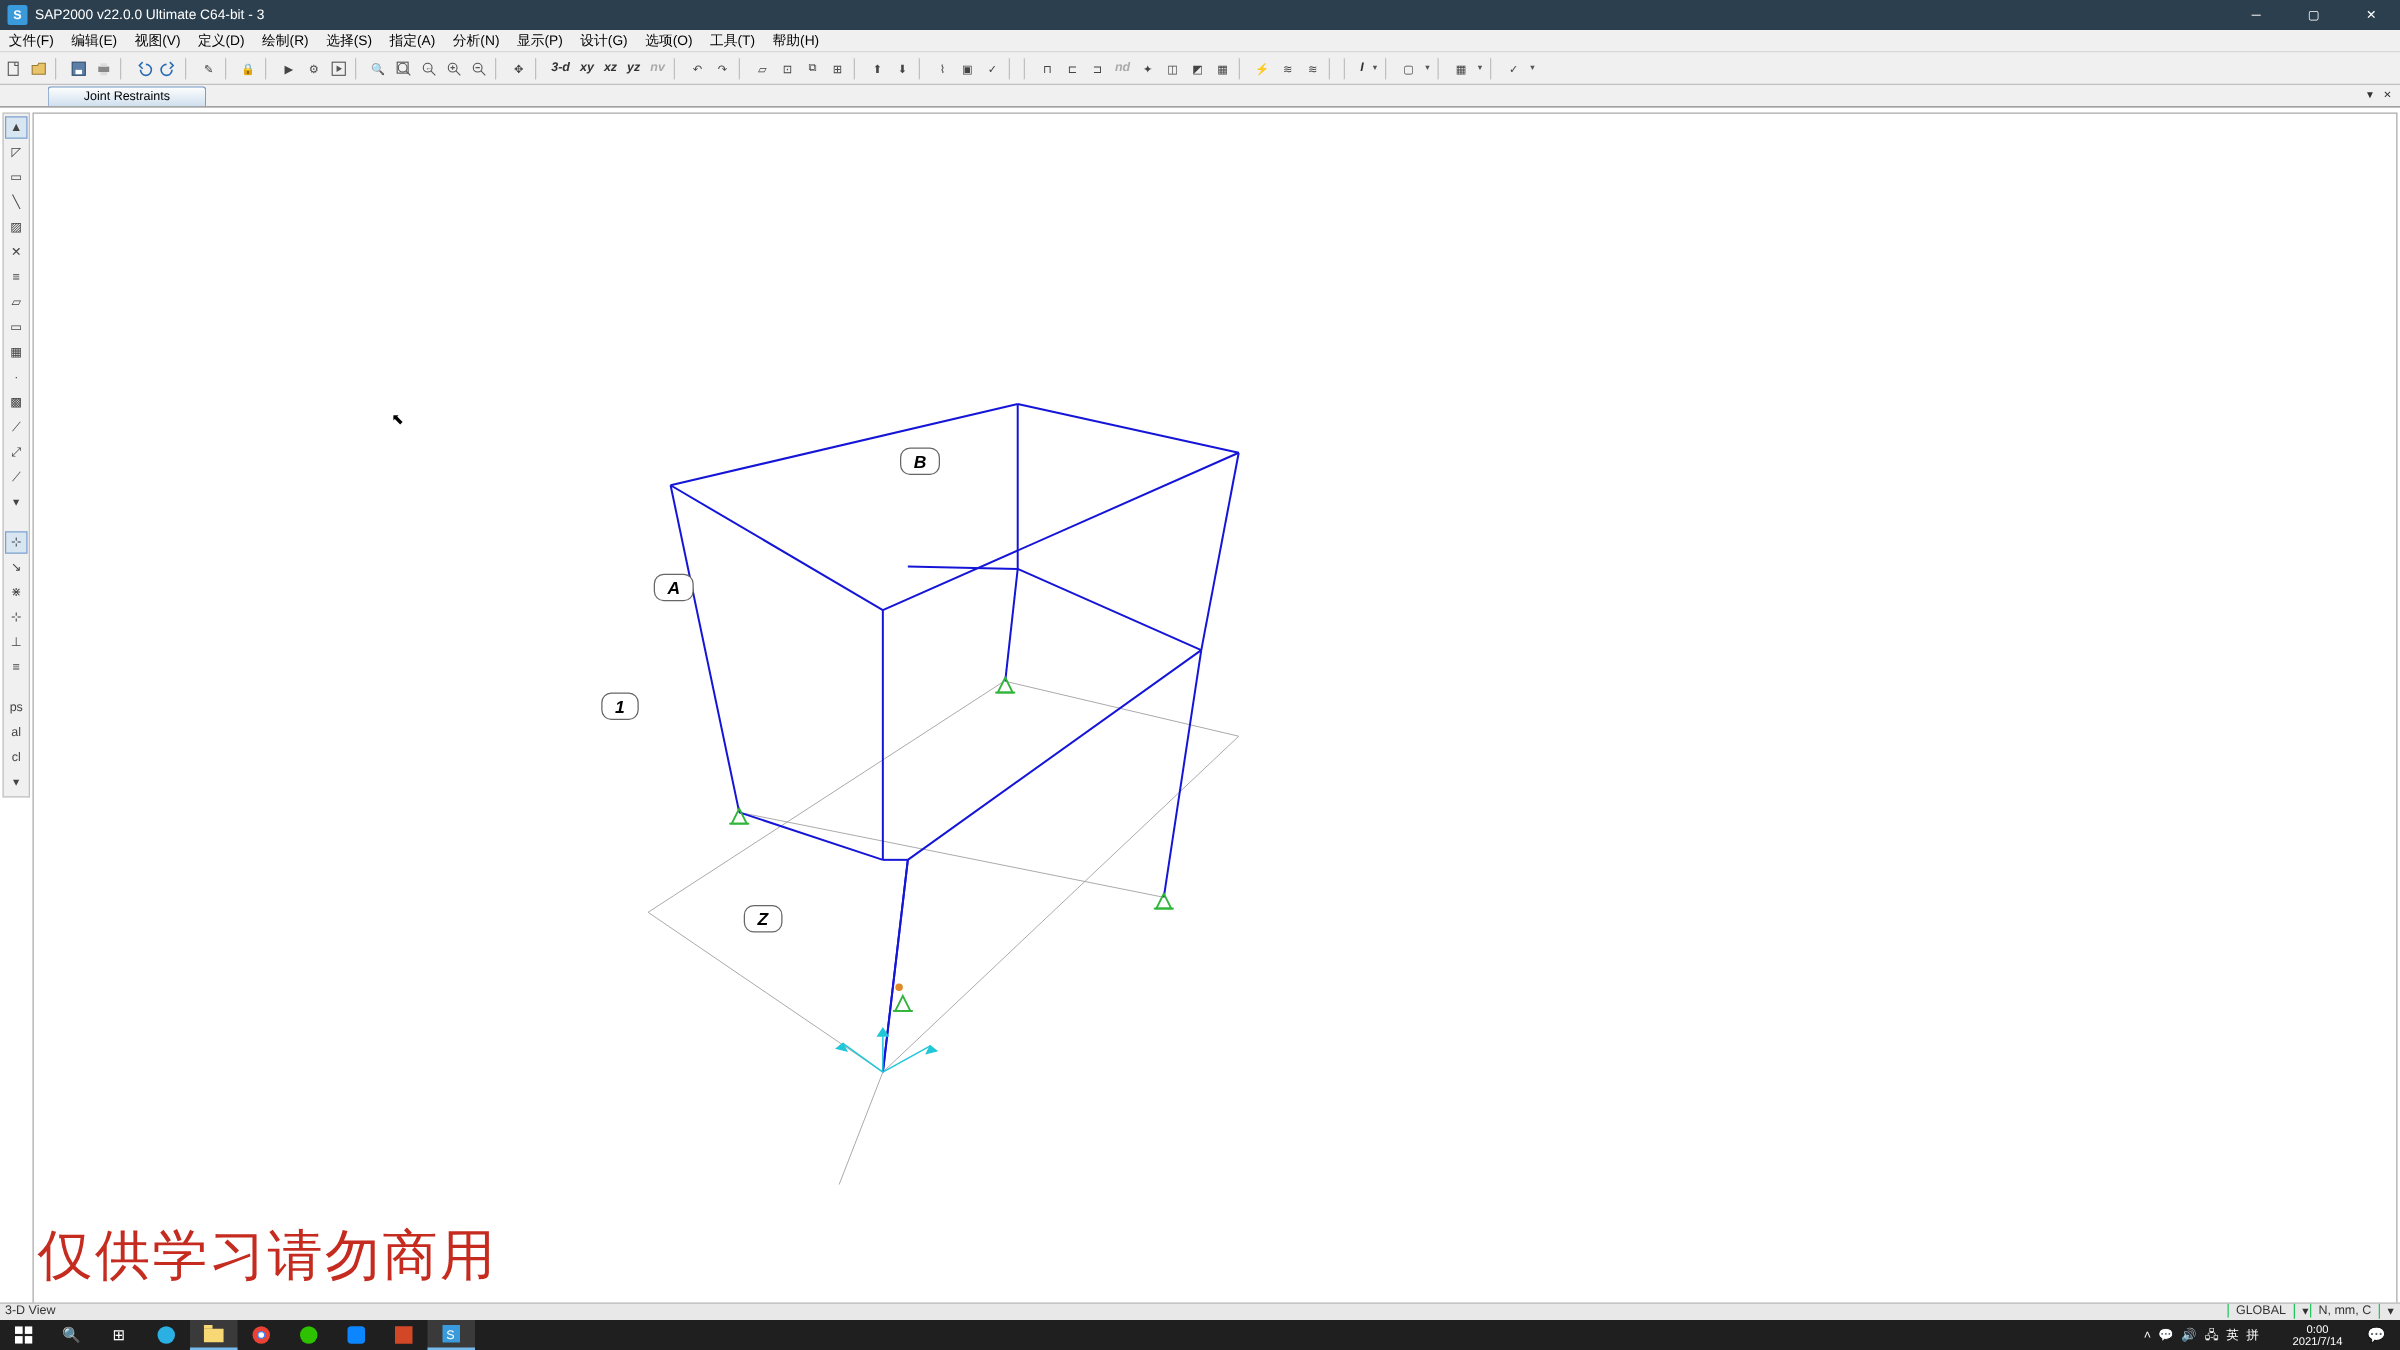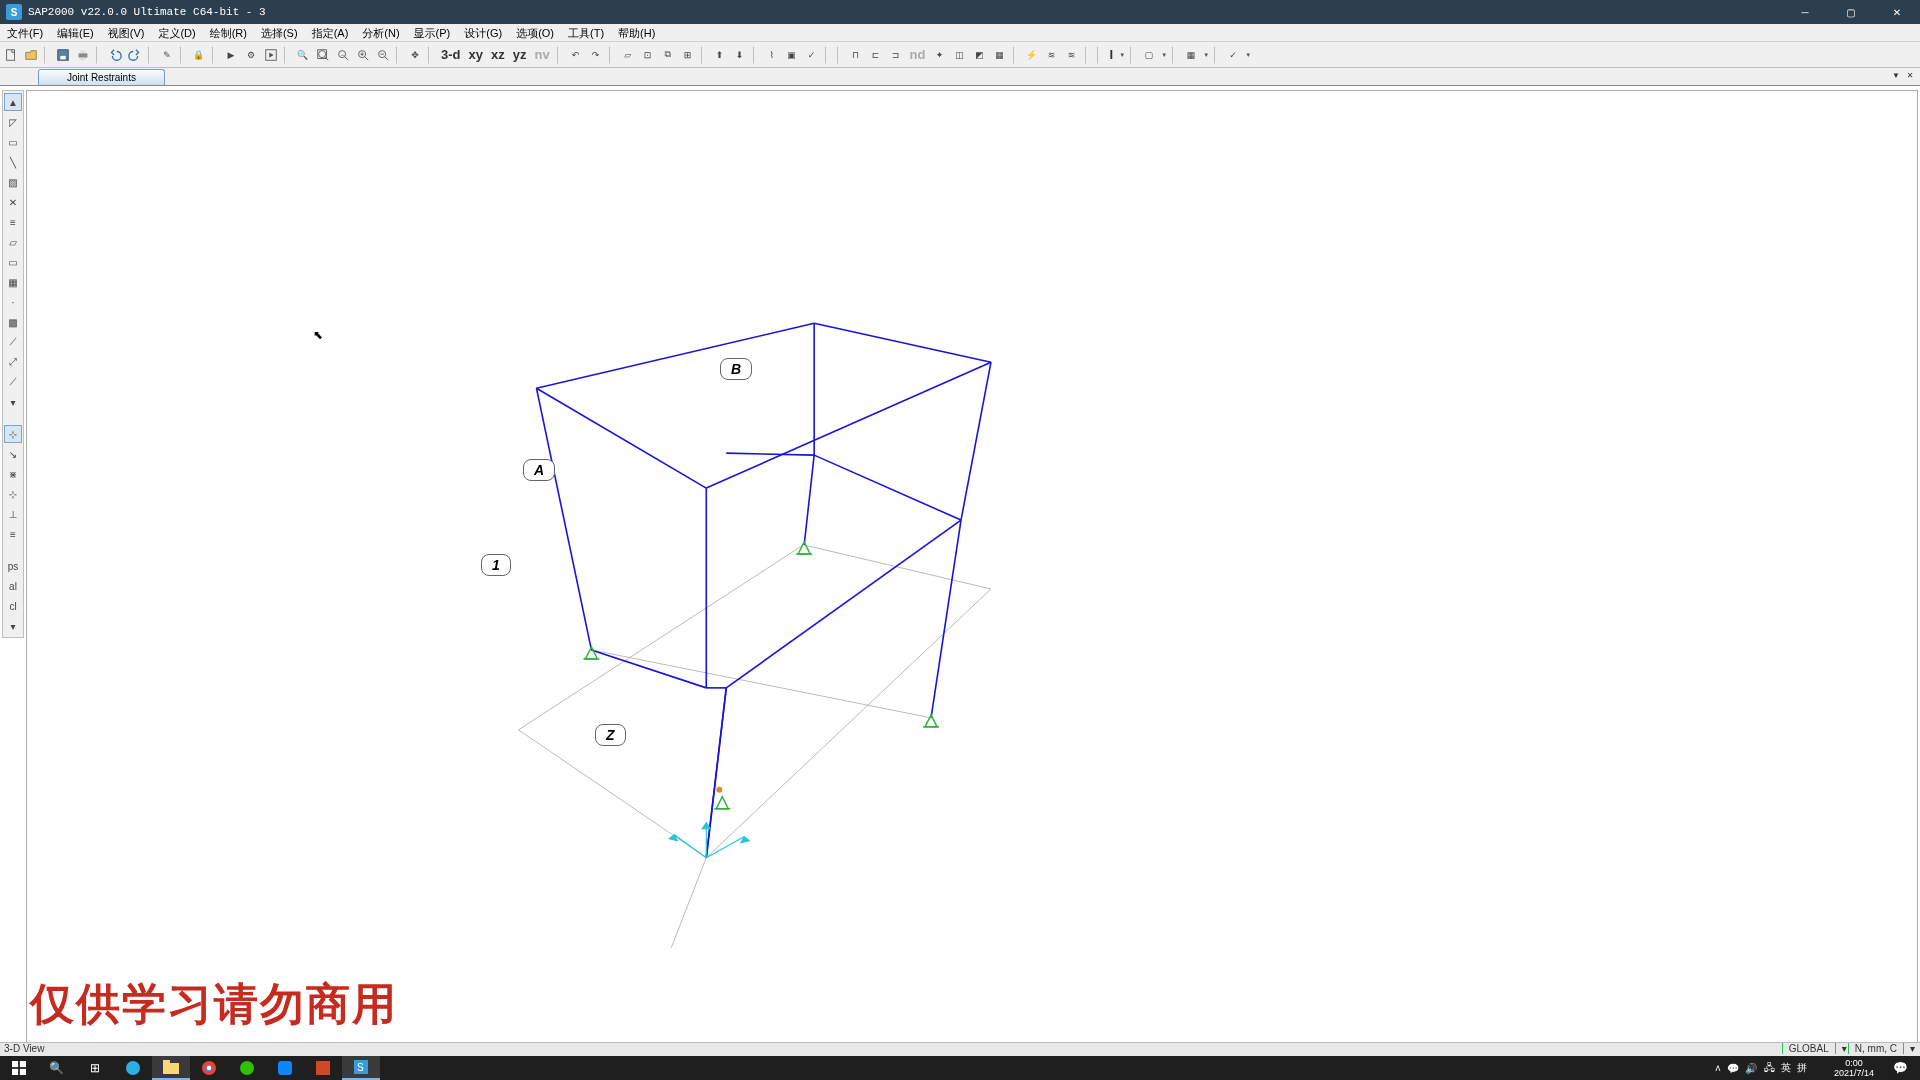--- a/index.html
+++ b/index.html
@@ -1,32 +1,32 @@
 <!DOCTYPE html>
 <html><head>
 <meta charset="utf-8">
 <style>
 * { margin:0; padding:0; box-sizing:border-box; font-family:"Microsoft YaHei","Segoe UI",sans-serif; }
 body { width:1920px; height:1080px; background:#fff; overflow:hidden; position:relative; }
 
 
 .titlebar { height:24px; background:#2b3f4f; color:#fff; display:flex; align-items:center; font-size:11px; }
 .titlebar .appicon { width:16px; height:16px; background:#3a9bdc; margin:0 6px; display:flex; align-items:center; justify-content:center; font-size:10px; font-weight:bold; border-radius:2px; }
-.titlebar .title { flex:1;font-family:Liberation Mono, monospace; }
+.titlebar .title { flex:1; }
 .titlebar .winbtns { display:flex; }
 .titlebar .winbtn { width:46px; height:24px; display:flex; align-items:center; justify-content:center; font-size:10px; color:#fff; }
 
 
 .menubar { height:18px; background:#f0f0f0; border-bottom:1px solid #d0d0d0; display:flex; align-items:center; font-size:11px; color:#000; }
 .menuitem { padding:0 7px; height:22px; line-height:22px; }
 
 
 .toolbar { height:26px; background:#f0f0f0; border-bottom:1px solid #c0c0c0; display:flex; align-items:center; padding:0 2px; gap:2px; }
 .tool { width:18px; height:20px; display:flex; align-items:center; justify-content:center; font-size:9px; color:#444; border:1px solid transparent; }
-.tool.textlabel { width:auto; padding:0 2px; font-size:13px; font-family:Arial; font-weight:bold; color:#333; }
+.tool.textlabel { width:auto; padding:0 2px; font-size:10px; font-family:Arial; font-weight:bold; color:#333;font-style:italic; }
 .tool.sep { width:6px; border-left:1px solid #c0c0c0; border-right:none; margin:0 2px; height:18px; }
 .tool.disabled { color:#aaa; }
 .drop { width:8px; font-size:6px; color:#555; display:flex; align-items:center; justify-content:center; }
 
 
 .tabrow { height:18px; background:#f0f0f0; border-bottom:1px solid #888; display:flex; align-items:center; padding-left:38px; position:relative; }
 .viewtab { height:16px; padding:0 28px; background:linear-gradient(#fdfdfd,#cfe0ef); border:1px solid #7a9ec9; border-bottom:none; border-radius:3px 3px 0 0; font-size:10px; line-height:15px; color:#000; }
 .tabextra { position:absolute; right:4px; top:1px; display:flex; gap:2px; }
 .tabextra span { width:12px; height:12px; font-size:8px; display:flex; align-items:center; justify-content:center; color:#333; }
 
@@ -39,21 +39,21 @@
 
 .canvas { position:absolute; left:26px; top:90px; right:2px; bottom:30px; background:#fff; border:1px solid #aaa; }
 .canvas svg { width:100%; height:100%; }
 
 
 .statusbar { position:absolute; left:0; right:0; bottom:24px; height:14px; background:#e8e8e8; border-top:1px solid #bbb; font-size:10px; color:#333; display:flex; align-items:flex-start; padding:0 4px; }
 .statusbar .spacer { flex:1; }
 .statusbar .stcell { padding:0 6px; border-left:1px solid #22c55e; }
 
 
-.watermark { position:absolute; left:30px; bottom:46px; font-size:44px; font-weight:bold; color:#c52b1f; font-family:"Microsoft YaHei",sans-serif; letter-spacing:2px; }
+.watermark { position:absolute; left:30px; bottom:46px; font-size:44px; font-weight:normal; color:#c52b1f; font-family:"Microsoft YaHei",sans-serif; letter-spacing:2px; }
 
 
 .taskbar { position:absolute; left:0; right:0; bottom:0; height:24px; background:#1f1f1f; display:flex; align-items:center; }
 .tbicon { width:38px; height:24px; display:flex; align-items:center; justify-content:center; color:#fff; font-size:12px; }
 .tbicon.active { border-bottom:2px solid #76b9ed; background:#3a3a3a; }
 .taskbar .tbright { margin-left:auto; display:flex; align-items:center; }
 .taskbar .clock { color:#fff; font-size:9px; line-height:10px; text-align:center; padding:0 8px;margin-left:11px; }
 .taskbar .tray { color:#fff; font-size:10px; display:flex; gap:6px; padding:0 8px; align-items:center; }
 
 

